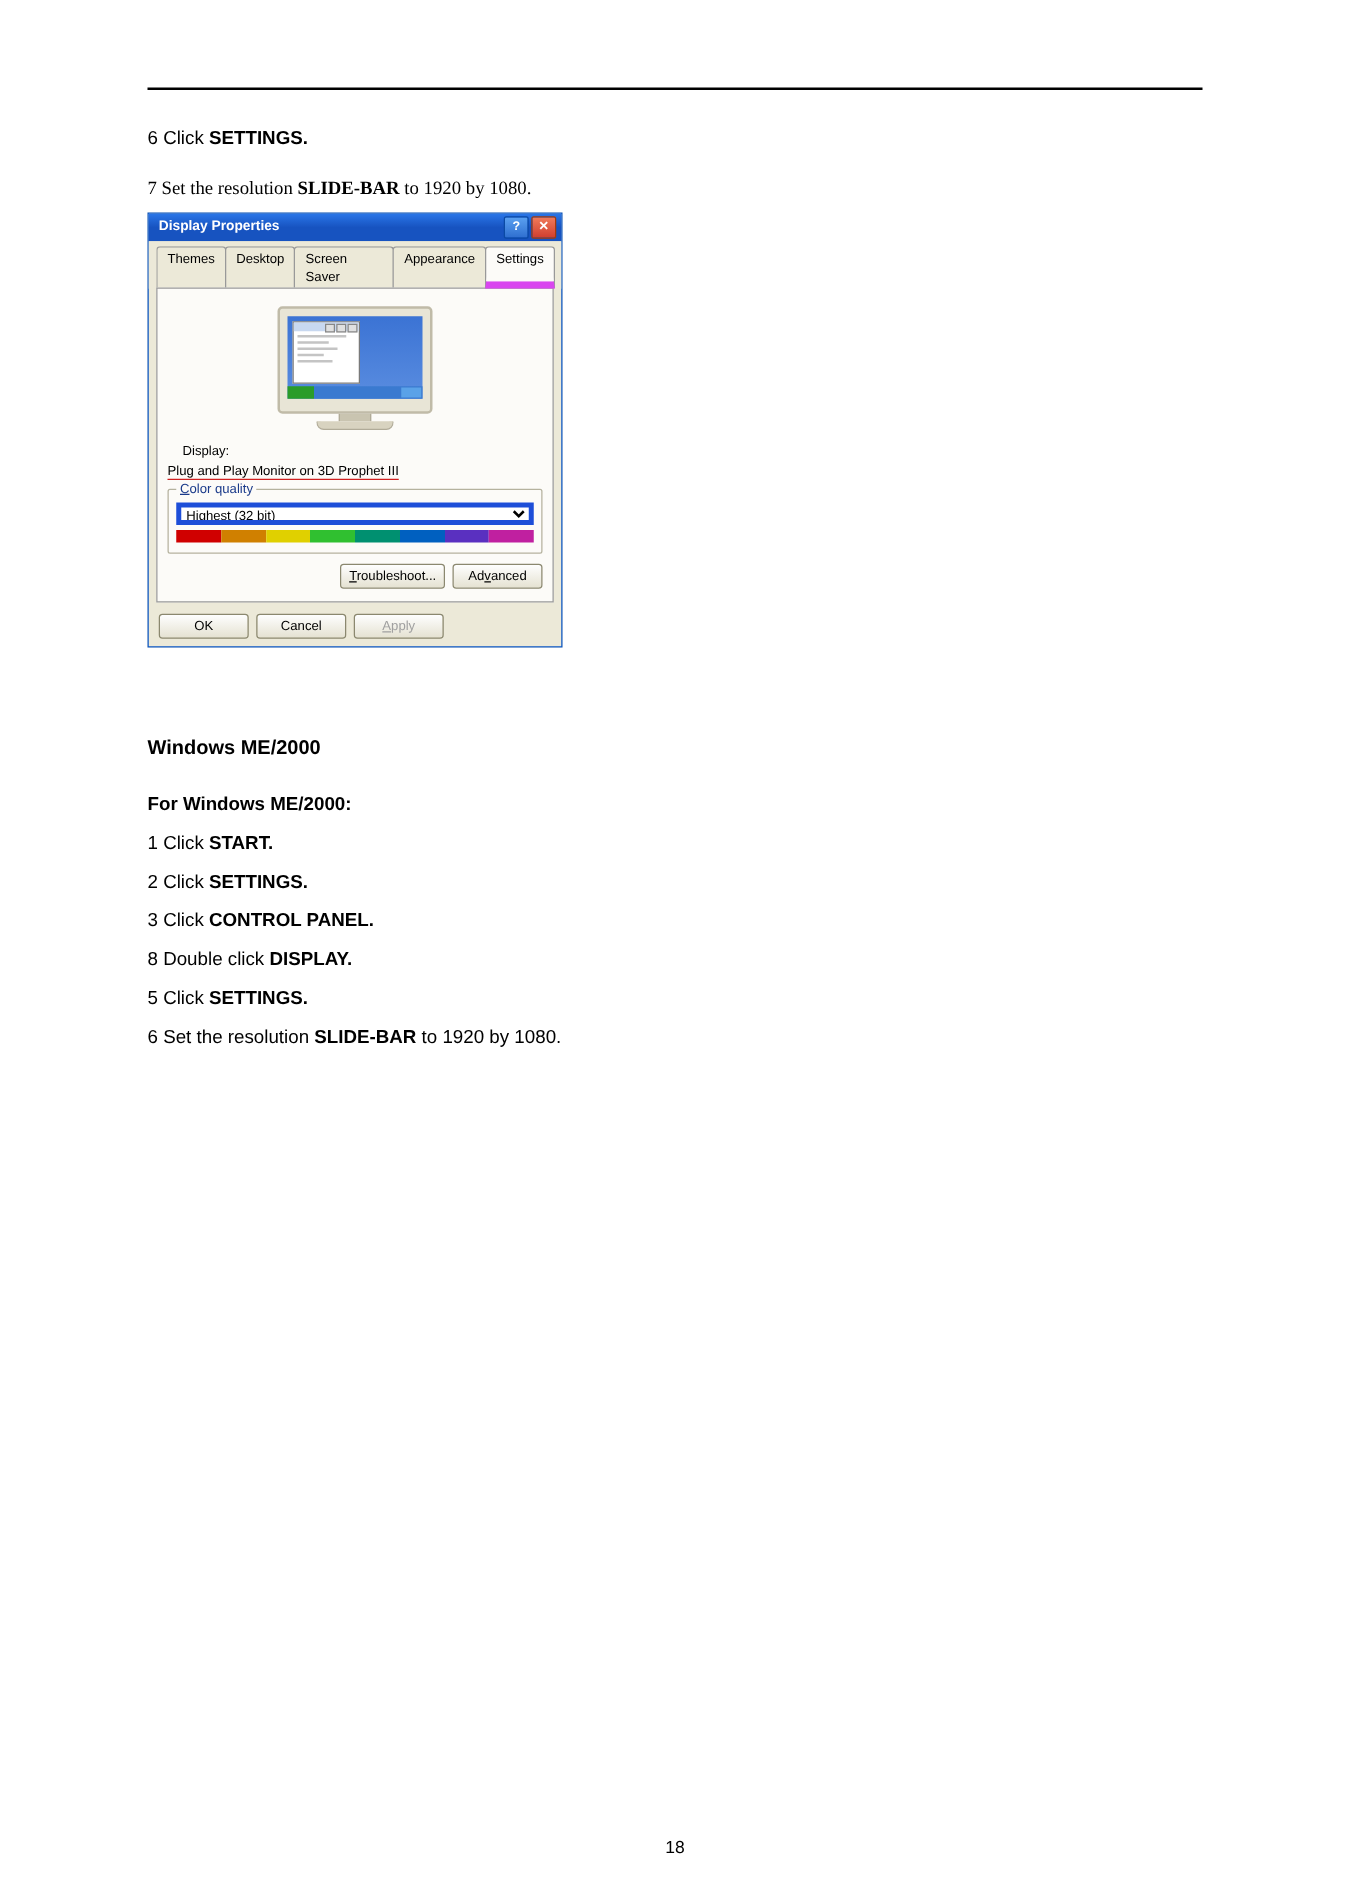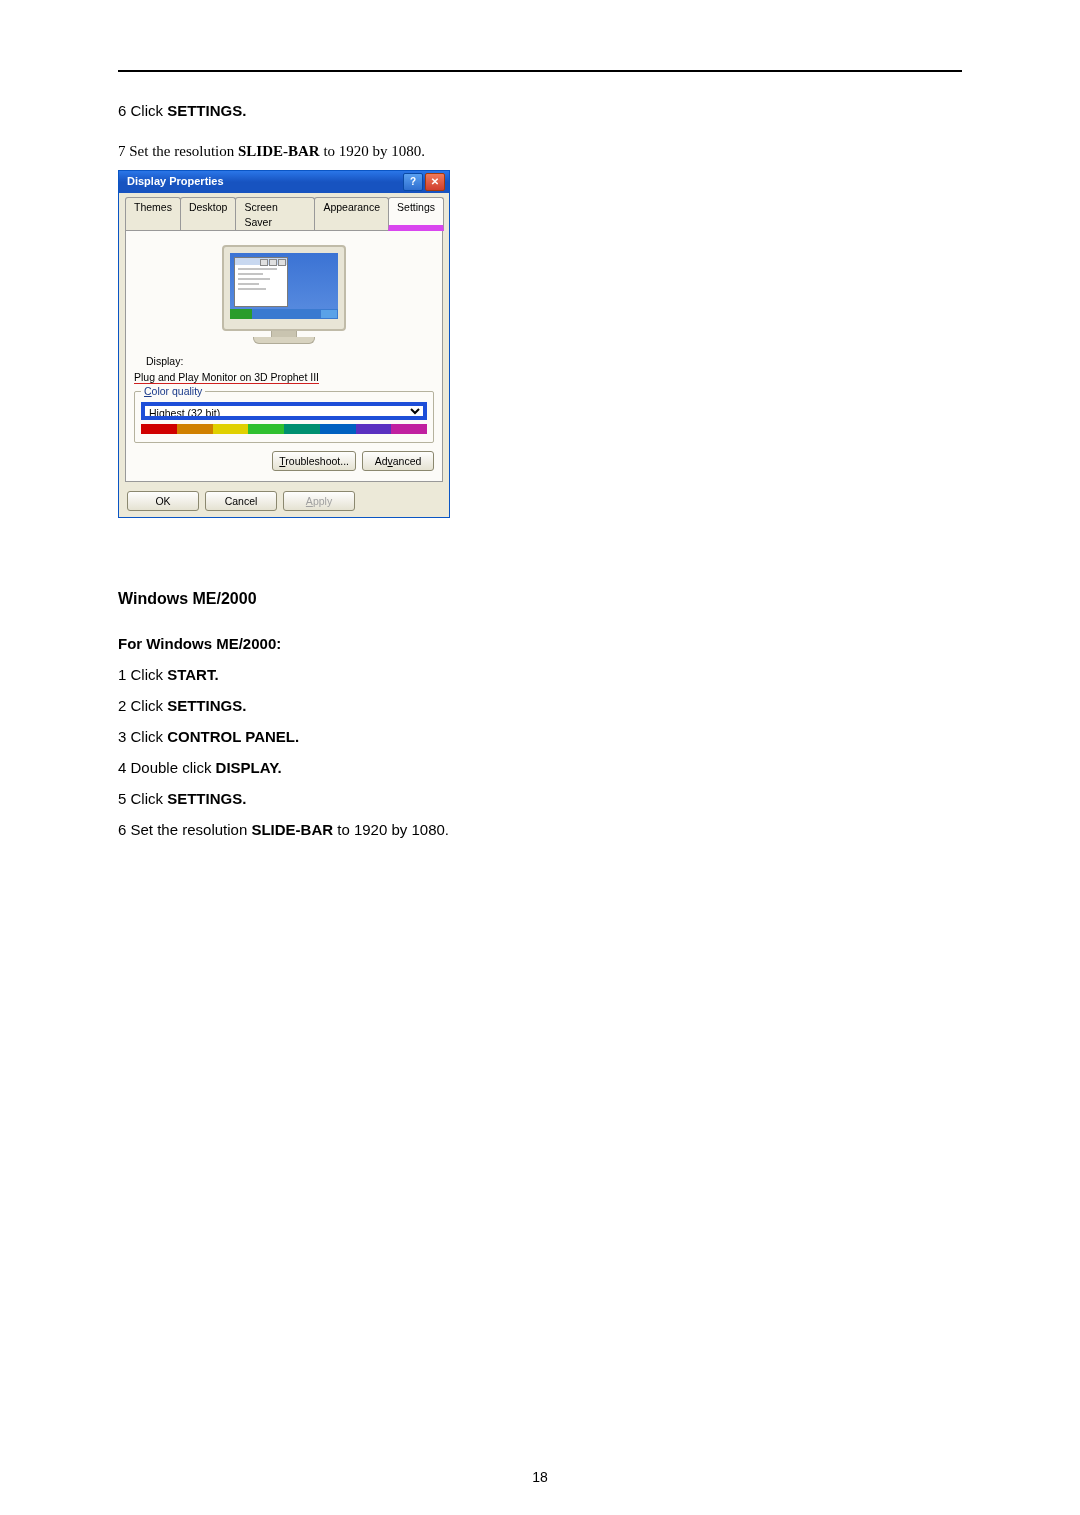--- a/index.html
+++ b/index.html
@@ -385,21 +385,21 @@
     <div class="step spaced">
       <span>1 Click </span><span class="bold">START.</span>
     </div>
     <div class="step spaced">
       <span>2 Click </span><span class="bold">SETTINGS.</span>
     </div>
     <div class="step spaced">
       <span>3 Click </span><span class="bold">CONTROL PANEL.</span>
     </div>
     <div class="step spaced">
-      <span>4 Double click </span><span class="bold">DISPLAY.</span>
+      <span>8 Double click </span><span class="bold">DISPLAY.</span>
     </div>
     <div class="step spaced">
       <span>5 Click </span><span class="bold">SETTINGS.</span>
     </div>
     <div class="step spaced">
       <span>6 Set the resolution </span><span class="bold">SLIDE-BAR</span><span> to 1920 by 1080.</span>
     </div>
   </div>
 
   <div class="page-number">18</div>

